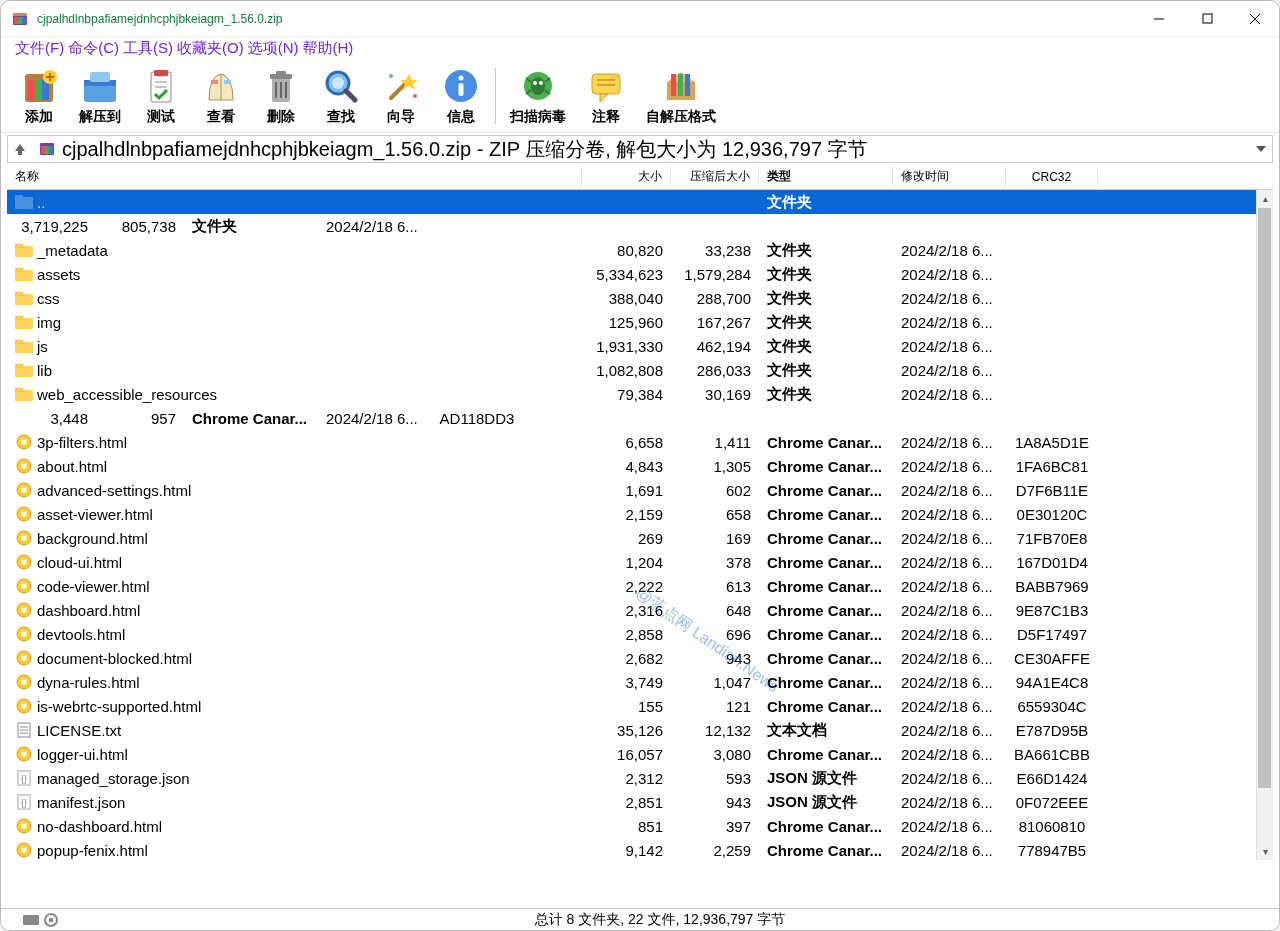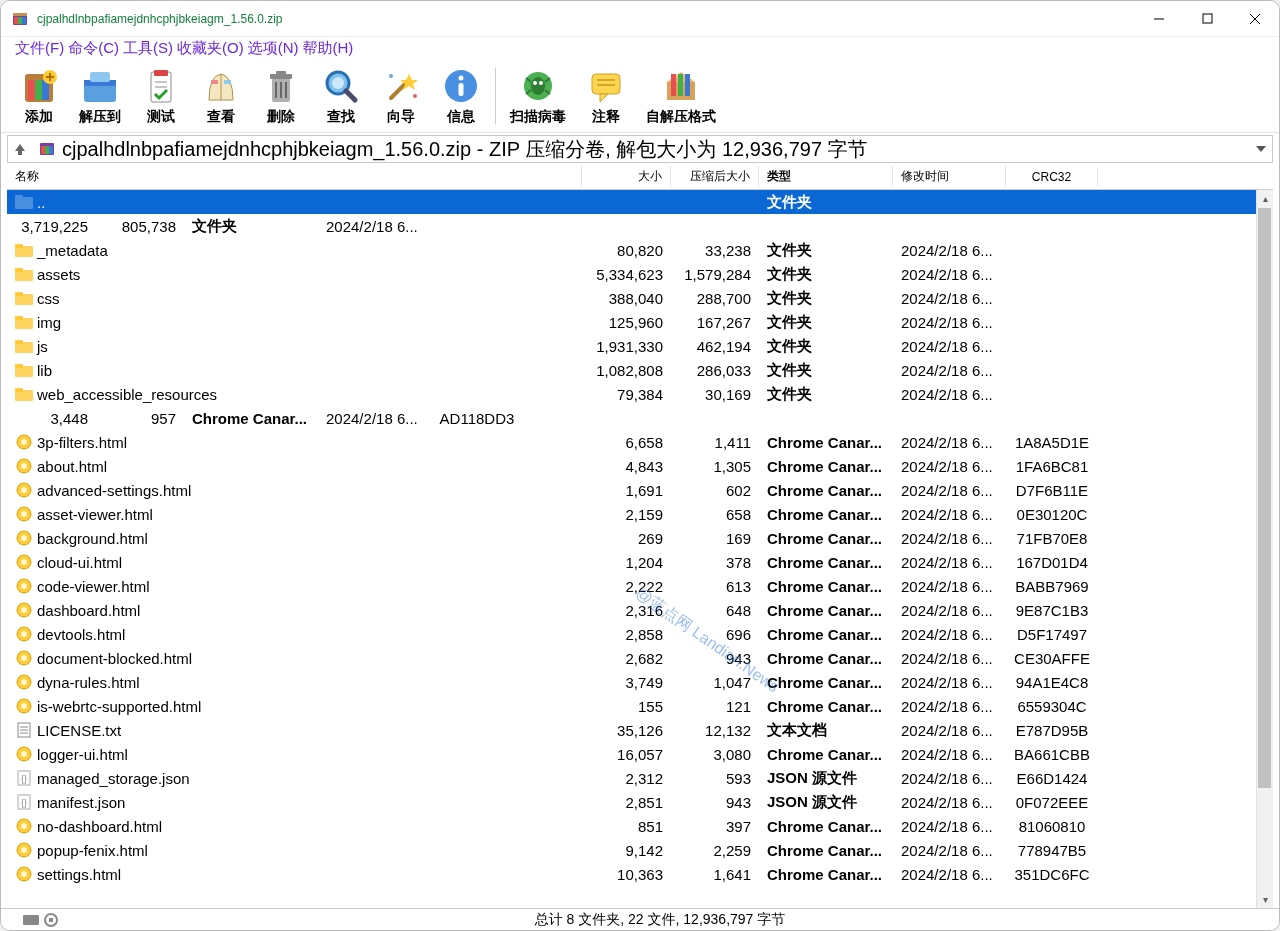--- a/index.html
+++ b/index.html
@@ -121,20 +121,21 @@
 .col-crc { width: 92px; text-align: center; }
 .file-icon { width: 18px; height: 16px; flex-shrink: 0; }
 .statusbar {
   height: 22px;
   border-top: 1px solid #ccc;
   background: #fff;
   display: flex;
   align-items: center;
   font-size: 14px;
   padding: 0 20px;
+  margin-top: 48px;
 }
 .statusbar .mid { flex: 1; text-align: center; }
 .watermark {
   position: absolute;
   left: 615px; top: 440px;
   transform: rotate(35deg);
   color: rgba(30,110,220,0.45);
   font-size: 16px;
   pointer-events: none;
 }

